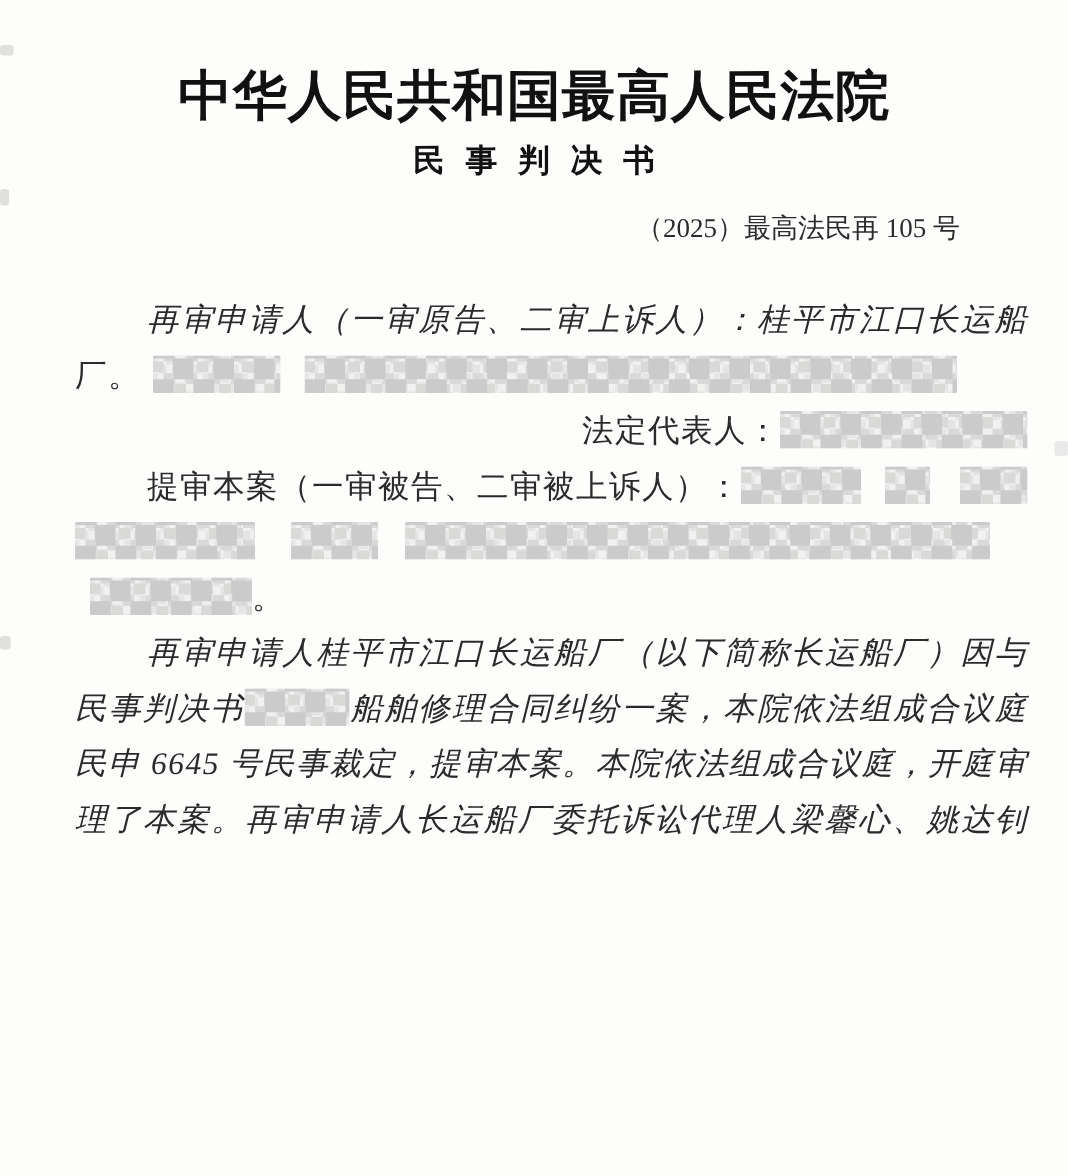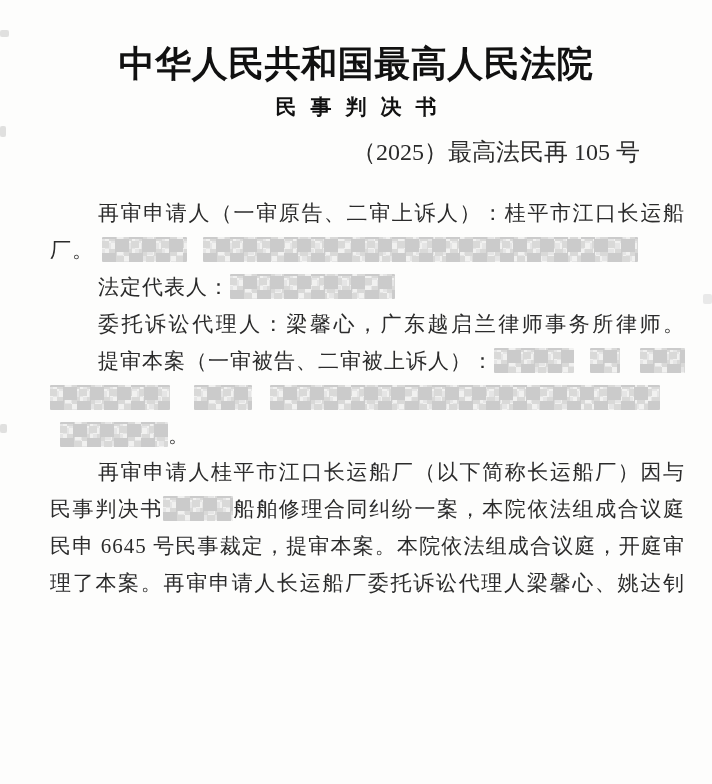--- a/index.html
+++ b/index.html
@@ -30,42 +30,42 @@
     margin:7px 0 0 0;
     font-size:21px;
     line-height:34px;
     font-weight:700;
     color:#111;
     letter-spacing:14px;
     padding-left:14px;
   }
   .case-number{
     margin-top:15px;
-    font-size:24px;
+    font-size:18px;
     line-height:26px;
     text-align:right;
     padding-right:72px;
     color:#2b2b2b;
   }
   
   .doc-body{
     margin-top:30px;
     margin-left:50px;
     width:635px;
     font-size:21px;
     letter-spacing:1px;
     color:#2b2b2b;
   }
   .line{
     min-height:37px;
     line-height:37px;
     white-space:normal;
   }
-  .line.indent{padding-left:48px;}
-  .line.full{text-align:justify;text-align-last:justify;}
+  .line.indent{padding-left:48px;text-align:right;}
+  .line.full{text-align:justify;text-align-last:justify;font-style:italic;}
   
   .redact{
     display:inline-block;
     height:25px;
     vertical-align:-5px;
     border-radius:1px;
     background:
       repeating-conic-gradient(#c7c7c7 0% 25%, transparent 0% 50%) 0px 2px/27px 27px,
       repeating-conic-gradient(#d6d6d6 0% 25%, transparent 0% 50%) 7px 4px/15px 15px,
       repeating-conic-gradient(#e4e4e4 0% 25%, #f0f0f0 0% 50%) 3px 0px/12px 12px;
@@ -97,21 +97,20 @@
   <div class="doc-header">
     <h1 class="doc-title">中华人民共和国最高人民法院</h1>
     <h2 class="doc-subtitle">民事判决书</h2>
     <div class="case-number">（2025）最高法民再 105 号</div>
   </div>
 
   <div class="doc-body" id="doc-body">
       <div class="line indent full"><span>再审申请人（一审原告、二审上诉人）：桂平市江口长运船</span></div>
       <div class="line"><span>厂。</span><span class="gap" style="width: 8px;"></span><span class="redact" style="width: 85px;"></span><span class="gap" style="width: 16px;"></span><span class="redact" style="width: 435px;"></span></div>
       <div class="line indent"><span>法定代表人：</span><span class="redact" style="width: 165px;"></span></div>
-      <div class="line indent full"><span>委托诉讼代理人：梁馨心，广东越启兰律师事务所律师。</span></div>
       <div class="line indent"><span>提审本案（一审被告、二审被上诉人）：</span><span class="redact" style="width: 80px;"></span><span class="gap" style="width: 16px;"></span><span class="redact" style="width: 30px;"></span><span class="gap" style="width: 20px;"></span><span class="redact" style="width: 45px;"></span></div>
       <div class="line"><span class="redact" style="width: 120px;"></span><span class="gap" style="width: 24px;"></span><span class="redact" style="width: 58px;"></span><span class="gap" style="width: 18px;"></span><span class="redact" style="width: 390px;"></span></div>
       <div class="line"><span class="gap" style="width: 10px;"></span><span class="redact" style="width: 108px;"></span><span>。</span></div>
       <div class="line indent full"><span>再审申请人桂平市江口长运船厂（以下简称长运船厂）因与</span></div>
       <div class="line full"><span>民事判决书</span><span class="redact" style="width: 70px;"></span><span>船舶修理合同纠纷一案，本院依法组成合议庭</span></div>
       <div class="line full"><span>民申 6645 号民事裁定，提审本案。本院依法组成合议庭，开庭审</span></div>
       <div class="line full"><span>理了本案。再审申请人长运船厂委托诉讼代理人梁馨心、姚达钊</span></div>
     </div>
 
 </div>

